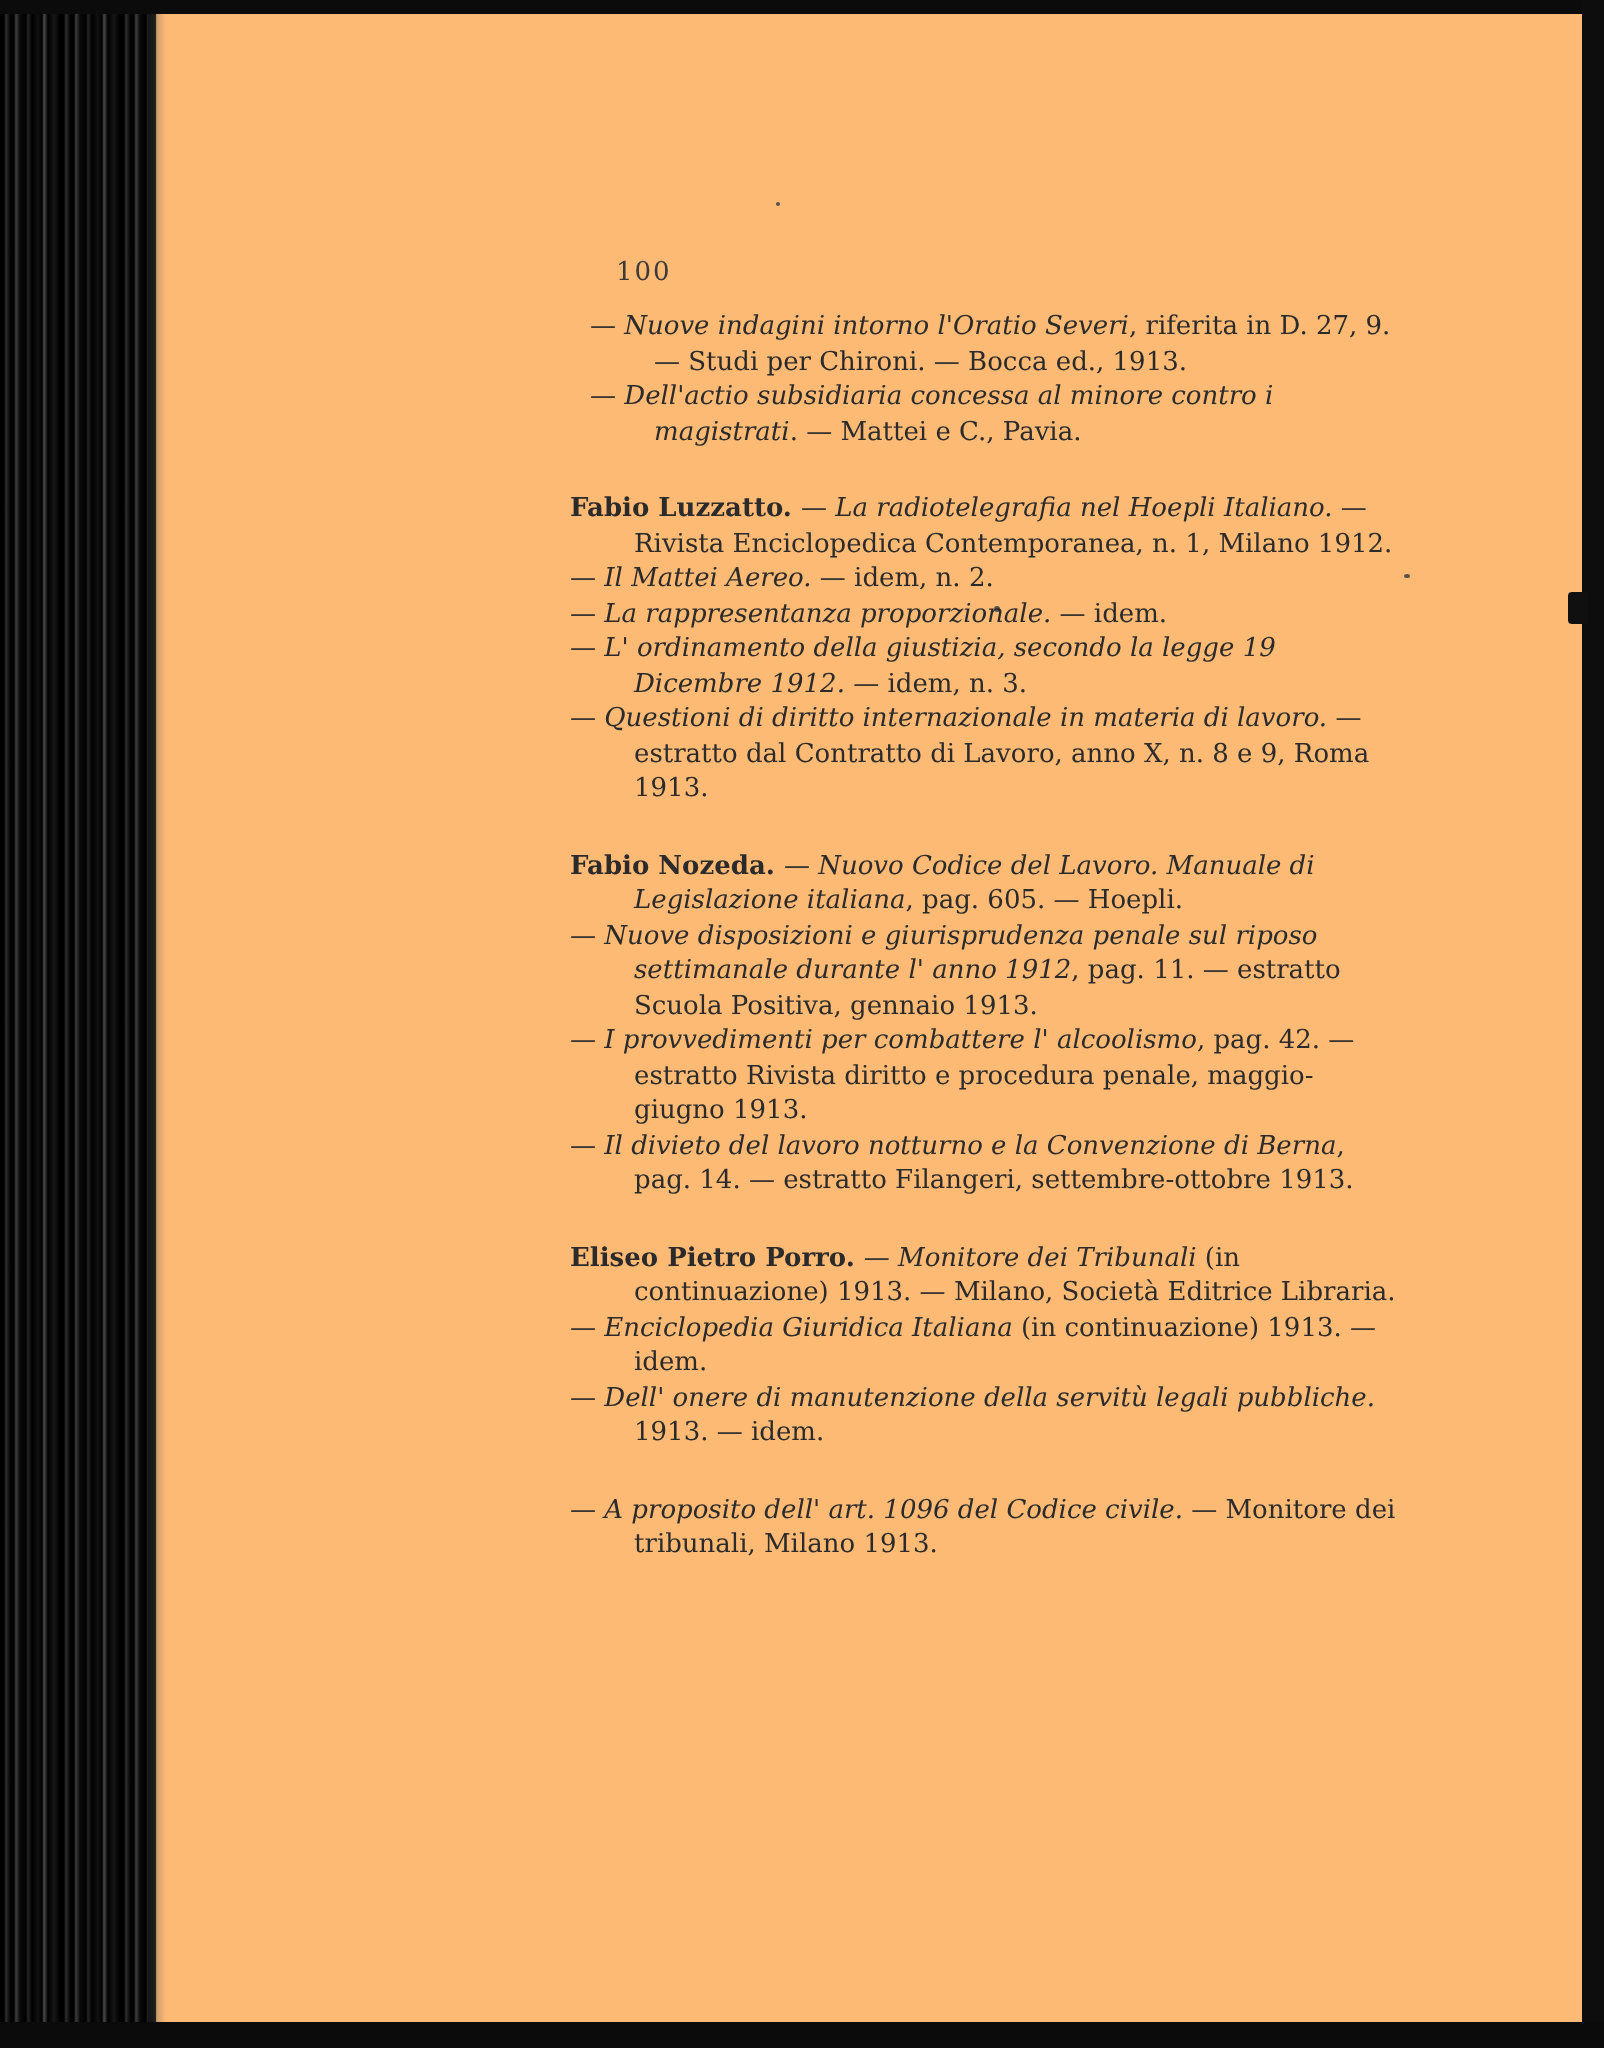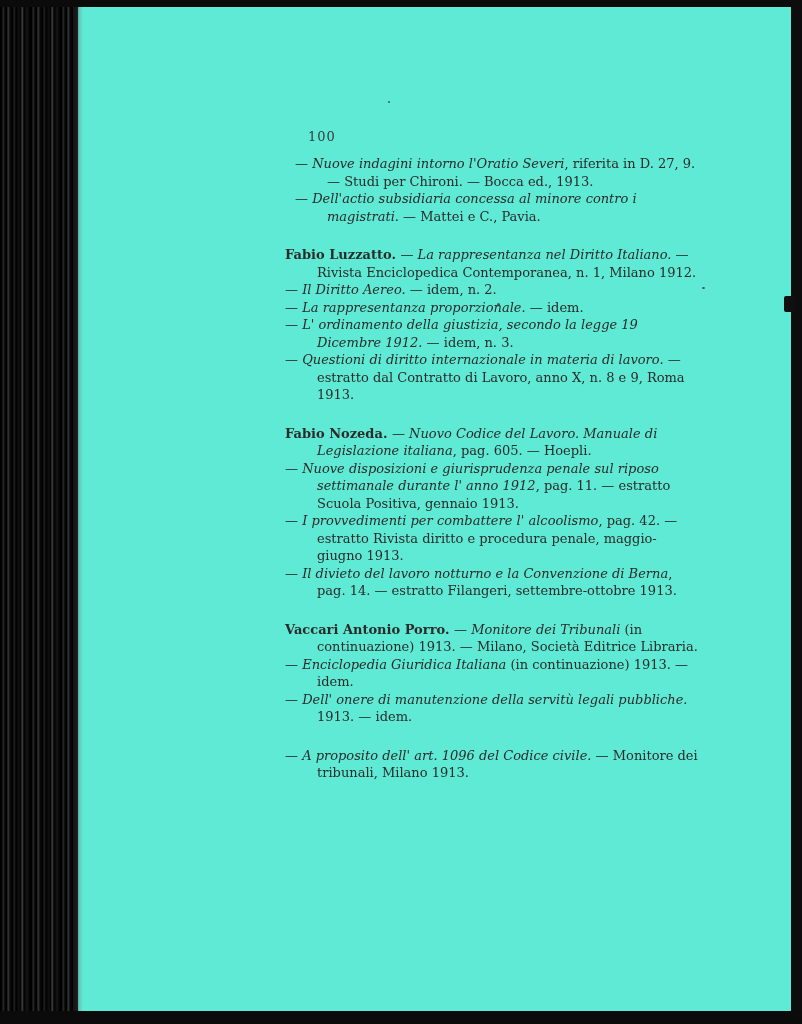--- a/index.html
+++ b/index.html
@@ -5,21 +5,21 @@
   * { box-sizing: border-box; }
   html, body { margin: 0; padding: 0; }
   body {
     width: 802px; height: 1024px;
     background: #dededa;
     font-family: "DejaVu Serif", "Liberation Serif", serif;
   }
   .scan {
     position: relative;
     width: 802px; height: 1024px;
-    background: #5eead4;
+    background: #fdba74;
     overflow: hidden;
   }
   
   .edge-top    { position: absolute; top: 0; left: 0; width: 100%; height: 7px; background: #0b0b0b; }
   .edge-bottom { position: absolute; bottom: 0; left: 0; width: 100%; height: 13px; background: #0b0b0b; }
   .edge-right  { position: absolute; top: 0; right: 0; width: 11px; height: 100%; background: #0d0d0d; }
   .edge-left {
     position: absolute; top: 0; left: 0; width: 78px; height: 100%;
     background: repeating-linear-gradient(90deg,
       #000 0px, #000 2px, #2e2e2e 3px, #050505 5px, #000 7px,
@@ -67,34 +67,34 @@
   <div class="speck" style="left:702px; top:287px; width:3px; height:2px;"></div>
 
   <div class="page-body">
     <div class="page-number">100</div>
     <div class="bib">
         <div class="section continuation">
           <p class="entry"><span class="rm">— </span><span class="it">Nuove indagini intorno l'Oratio Severi</span><span class="rm">, riferita in D. 27, 9. — Studi per Chironi. — Bocca ed., 1913.</span></p>
           <p class="entry"><span class="rm">— </span><span class="it">Dell'actio subsidiaria concessa al minore contro i magistrati</span><span class="rm">. — Mattei e C., Pavia.</span></p>
         </div>
         <div class="section">
-          <p class="entry"><span class="author">Fabio Luzzatto. </span><span class="rm">— </span><span class="it">La rappresentanza nel Diritto Italiano.</span><span class="rm"> — Rivista Enciclopedica Contemporanea, n. 1, Milano 1912.</span></p>
-          <p class="entry"><span class="rm">— </span><span class="it">Il Diritto Aereo.</span><span class="rm"> — idem, n. 2.</span></p>
+          <p class="entry"><span class="author">Fabio Luzzatto. </span><span class="rm">— </span><span class="it">La radiotelegrafia nel Hoepli Italiano.</span><span class="rm"> — Rivista Enciclopedica Contemporanea, n. 1, Milano 1912.</span></p>
+          <p class="entry"><span class="rm">— </span><span class="it">Il Mattei Aereo.</span><span class="rm"> — idem, n. 2.</span></p>
           <p class="entry"><span class="rm">— </span><span class="it">La rappresentanza proporzionale.</span><span class="rm"> — idem.</span></p>
           <p class="entry"><span class="rm">— </span><span class="it">L' ordinamento della giustizia, secondo la legge 19 Dicembre 1912.</span><span class="rm"> — idem, n. 3.</span></p>
           <p class="entry"><span class="rm">— </span><span class="it">Questioni di diritto internazionale in materia di lavoro.</span><span class="rm"> — estratto dal Contratto di Lavoro, anno X, n. 8 e 9, Roma 1913.</span></p>
         </div>
         <div class="section">
           <p class="entry"><span class="author">Fabio Nozeda. </span><span class="rm">— </span><span class="it">Nuovo Codice del Lavoro. Manuale di Legislazione italiana</span><span class="rm">, pag. 605. — Hoepli.</span></p>
           <p class="entry"><span class="rm">— </span><span class="it">Nuove disposizioni e giurisprudenza penale sul riposo settimanale durante l' anno 1912</span><span class="rm">, pag. 11. — estratto Scuola Positiva, gennaio 1913.</span></p>
           <p class="entry"><span class="rm">— </span><span class="it">I provvedimenti per combattere l' alcoolismo</span><span class="rm">, pag. 42. — estratto Rivista diritto e procedura penale, maggio-giugno 1913.</span></p>
           <p class="entry"><span class="rm">— </span><span class="it">Il divieto del lavoro notturno e la Convenzione di Berna</span><span class="rm">, pag. 14. — estratto Filangeri, settembre-ottobre 1913.</span></p>
         </div>
         <div class="section">
-          <p class="entry"><span class="author">Vaccari Antonio Porro. </span><span class="rm">— </span><span class="it">Monitore dei Tribunali</span><span class="rm"> (in continuazione) 1913. — Milano, Società Editrice Libraria.</span></p>
+          <p class="entry"><span class="author">Eliseo Pietro Porro. </span><span class="rm">— </span><span class="it">Monitore dei Tribunali</span><span class="rm"> (in continuazione) 1913. — Milano, Società Editrice Libraria.</span></p>
           <p class="entry"><span class="rm">— </span><span class="it">Enciclopedia Giuridica Italiana</span><span class="rm"> (in continuazione) 1913. — idem.</span></p>
           <p class="entry"><span class="rm">— </span><span class="it">Dell' onere di manutenzione della servitù legali pubbliche.</span><span class="rm"> 1913. — idem.</span></p>
         </div>
         <div class="section">
           <p class="entry"><span class="rm">— </span><span class="it">A proposito dell' art. 1096 del Codice civile.</span><span class="rm"> — Monitore dei tribunali, Milano 1913.</span></p>
         </div>
       </div>
   </div>
 </div>
 

